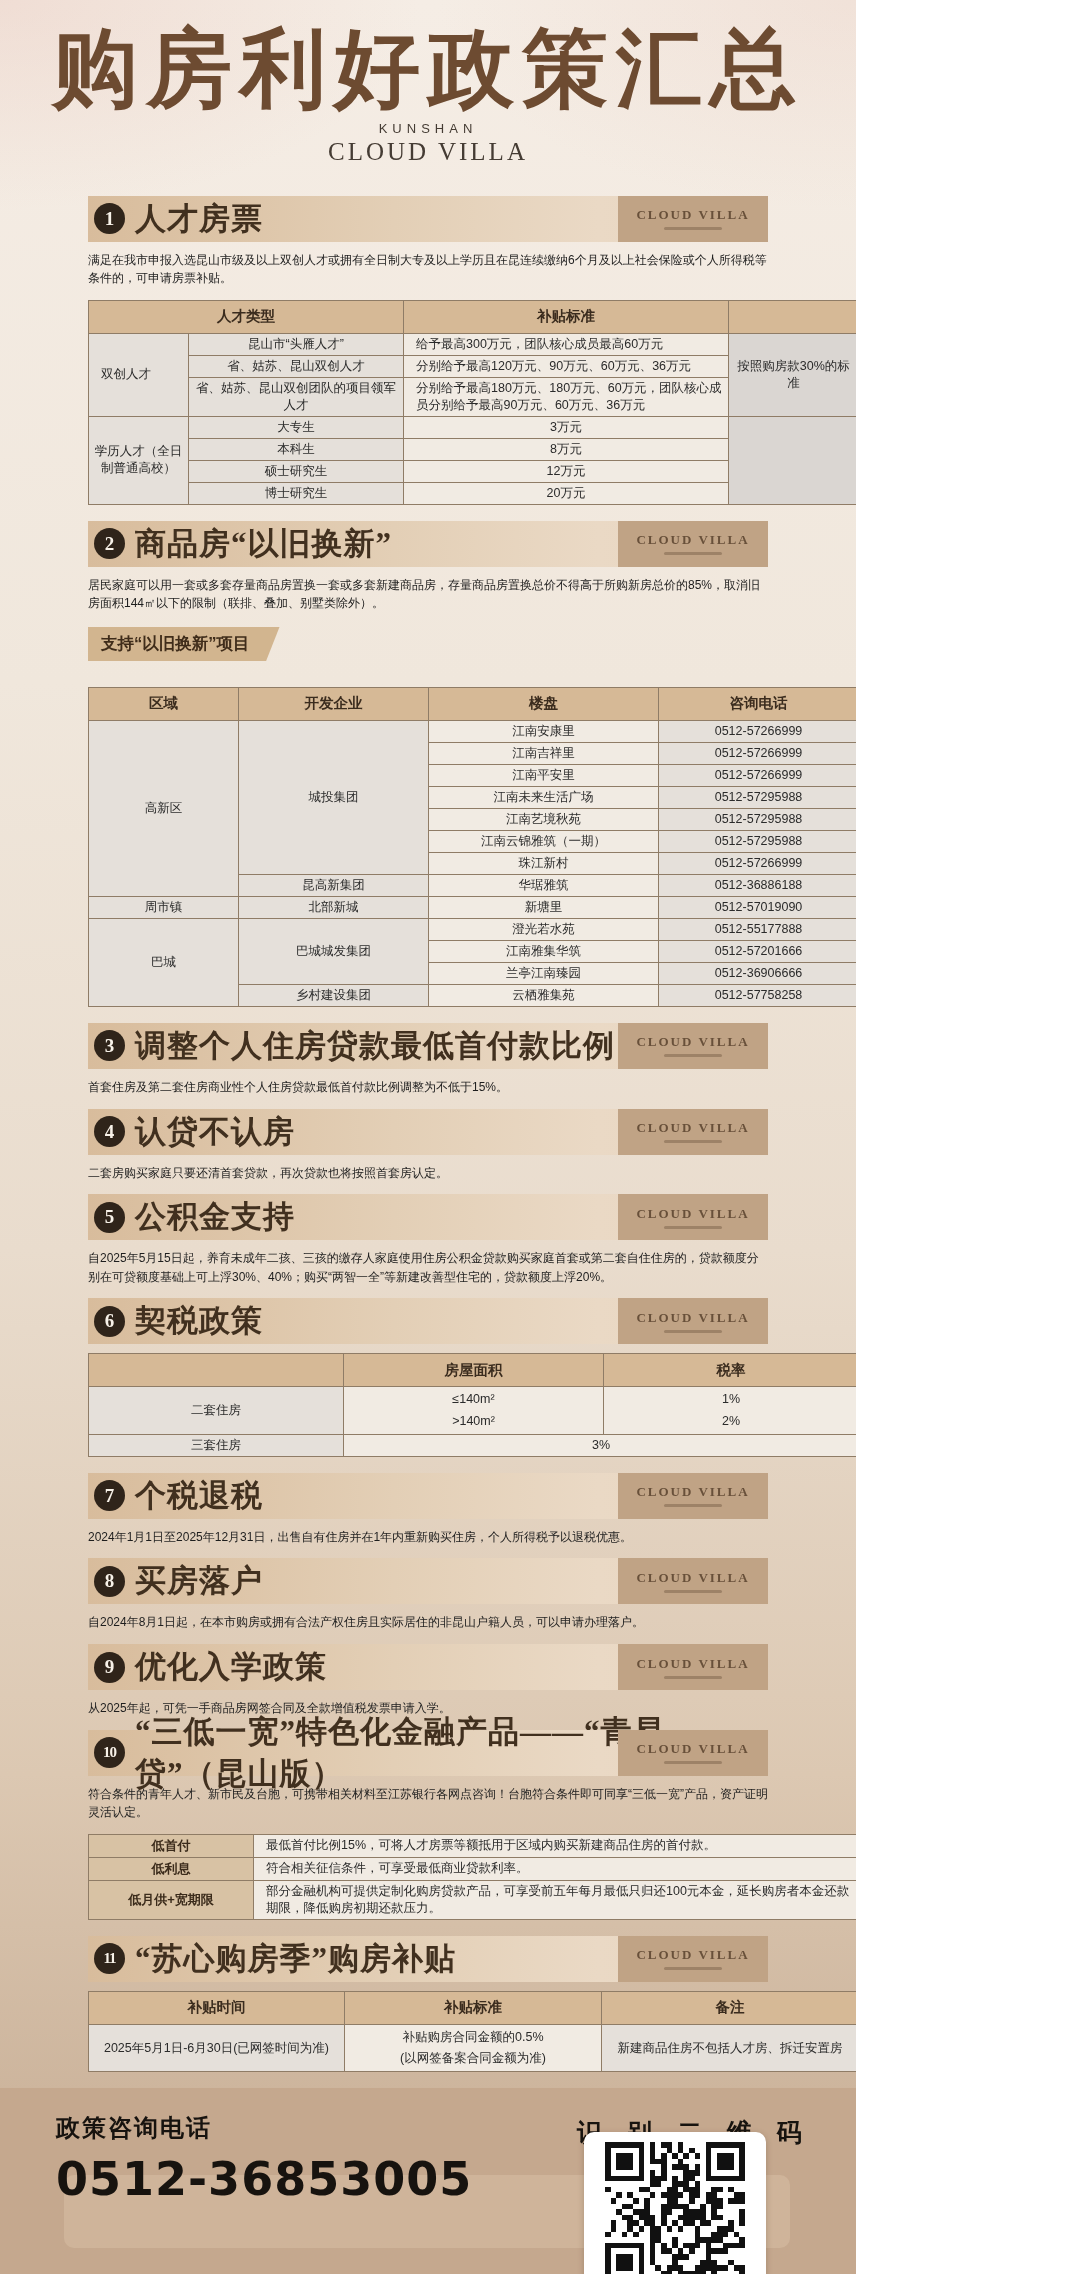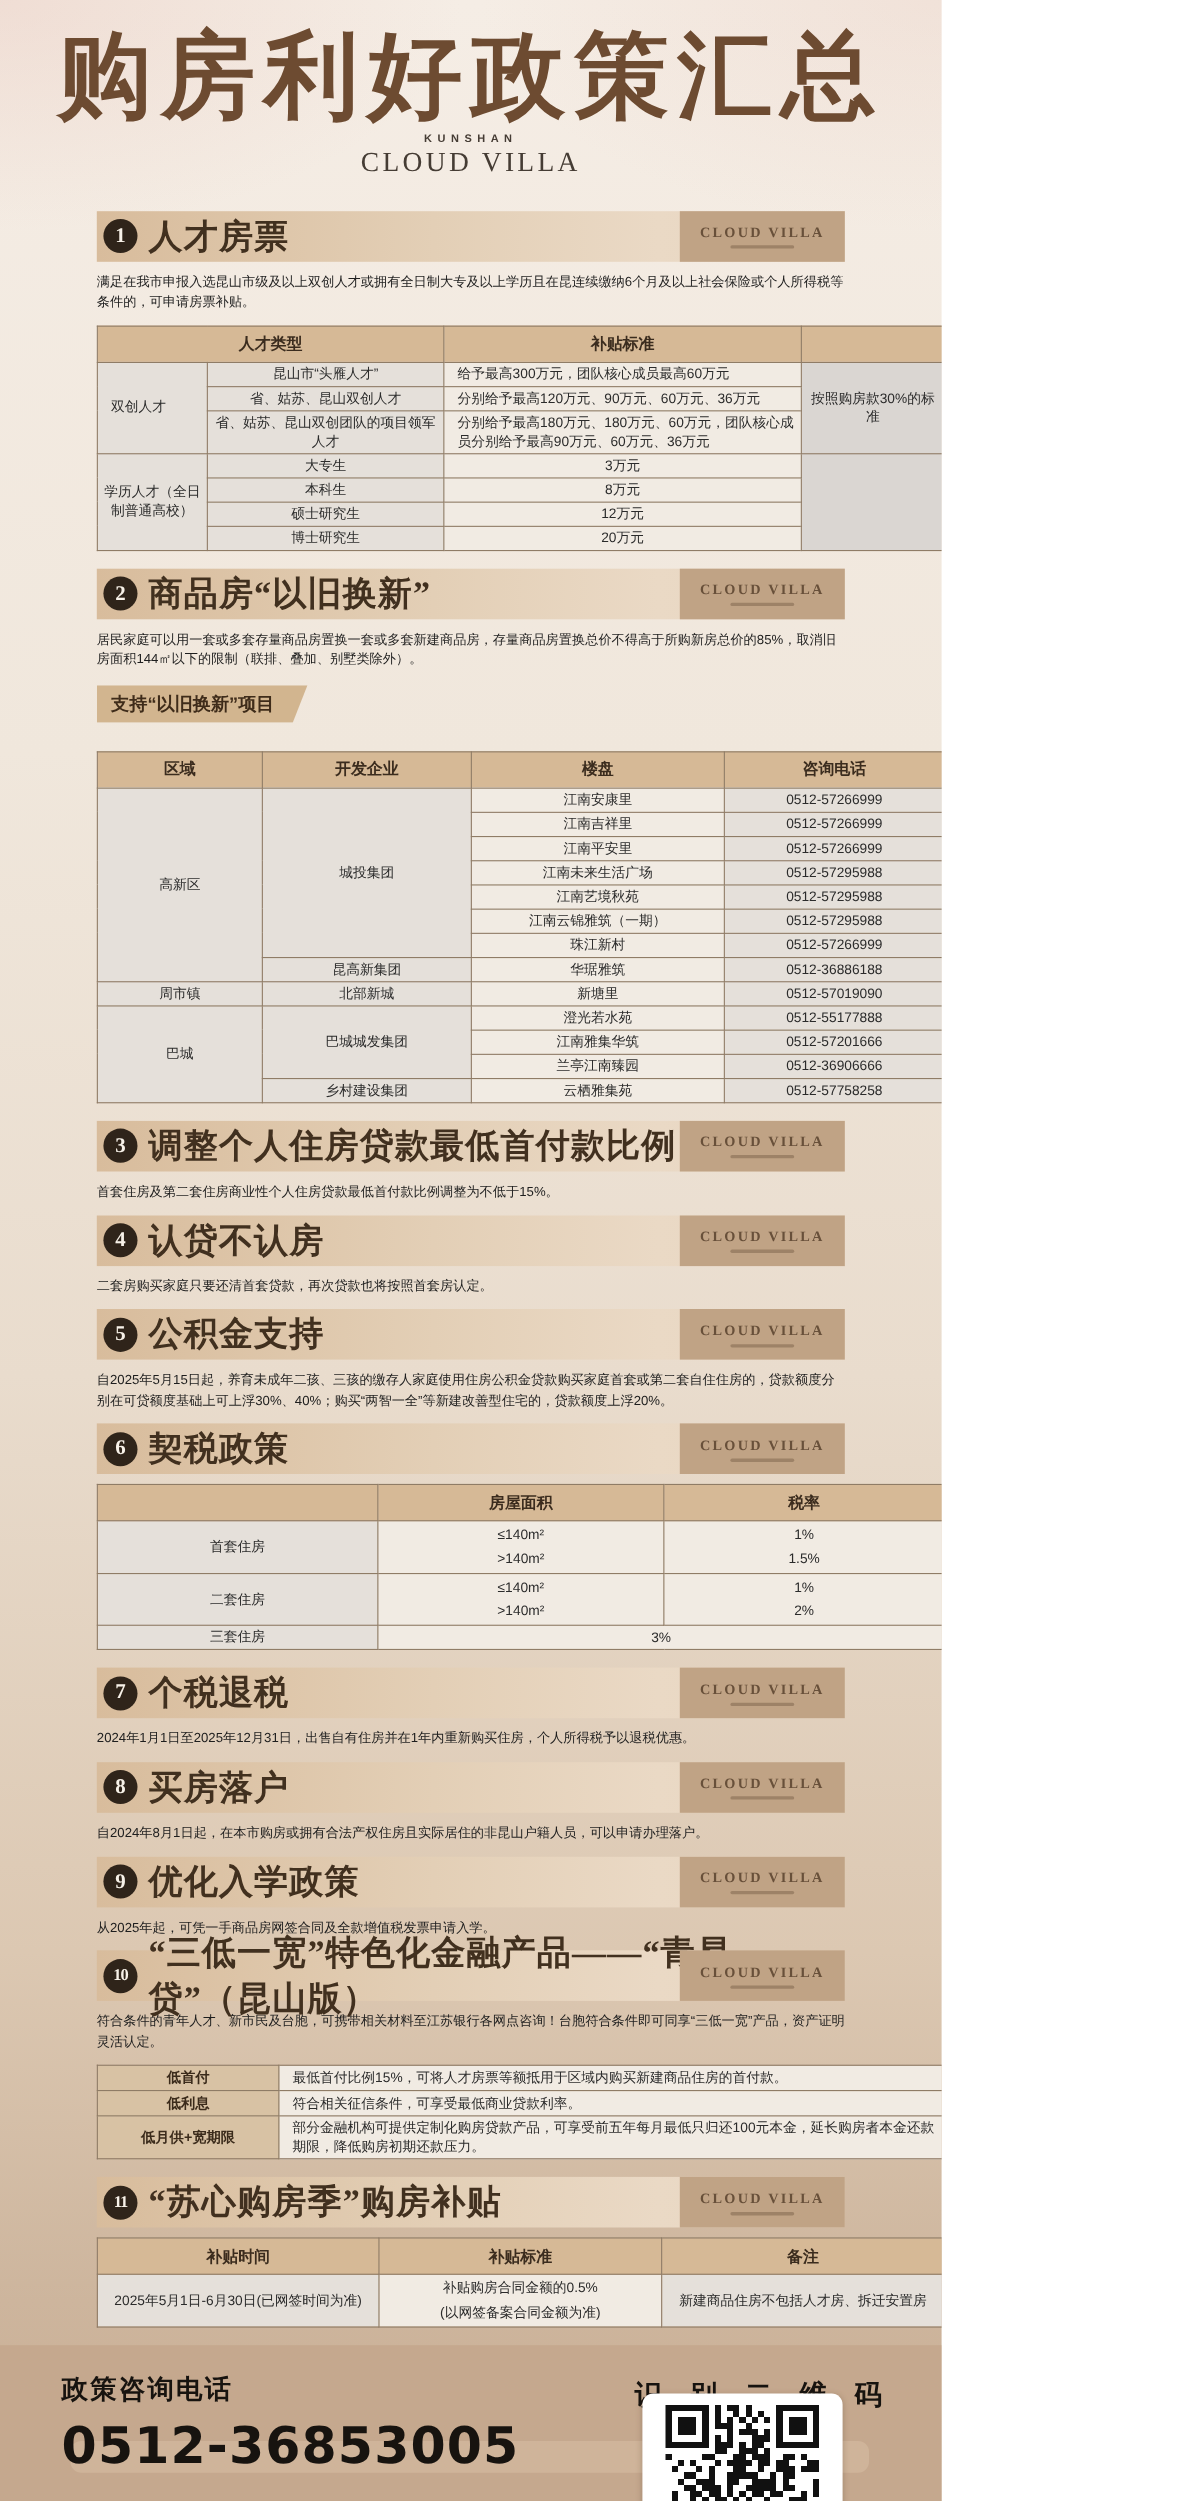--- a/index.html
+++ b/index.html
@@ -8,21 +8,21 @@
     background:
       radial-gradient(600px 300px at 0% 0%, rgba(231,196,185,.38), rgba(231,196,185,0) 70%),
       radial-gradient(600px 300px at 100% 0%, rgba(231,200,188,.30), rgba(231,200,188,0) 70%),
       linear-gradient(180deg,#f5ede5 0%,#f0e7dc 30%,#e9dccd 55%,#dcc8b2 78%,#cdb59d 92%,#c9ad93 100%);}
   .content{padding:0 88px;}
   
   .hero{text-align:center;padding-top:22px;}
   .hero h1{margin:0;font-family:"Liberation Serif","DejaVu Serif",serif;font-size:86px;line-height:1.1;
     letter-spacing:8px;color:#6d4b31;font-weight:700;}
   .brand{margin-top:4px;margin-bottom:30px;color:#453c34;}
-  .brand .top{font-size:10px;letter-spacing:5px;font-weight:700;}
+  .brand .top{font-size:13px;letter-spacing:5px;font-weight:400;}
   .brand .name{font-family:"Liberation Serif","DejaVu Serif",serif;font-size:25px;letter-spacing:3px;margin-top:2px;}
   
   .sec-bar{position:relative;height:46px;margin-bottom:9px;display:flex;align-items:center;
     background:linear-gradient(90deg,#d8bc9c 0%,#e3cfb6 45%,#ead9c5 75%,#e7d5c0 100%);}
   .sec-num{flex:0 0 auto;display:inline-flex;align-items:center;justify-content:center;width:31px;height:31px;
     margin:0 10px 0 6px;background:#2f241a;color:#f7f1e8;border-radius:50%;
     font-family:"Liberation Serif","DejaVu Serif",serif;font-size:19px;font-weight:700;}
   .sec-num.wide{font-size:15px;letter-spacing:-1px;}
   .sec-title{margin:0;font-family:"Liberation Serif","DejaVu Serif",serif;font-size:31px;font-weight:700;color:#41301f;letter-spacing:1px;}
   .badge{position:absolute;right:0;top:0;bottom:0;width:150px;background:#c0a385;display:flex;flex-direction:column;
@@ -264,31 +264,20 @@
       <colgroup>
           <col style="width:255px">
           <col style="width:260px">
           <col style="width:255px">
         </colgroup>
       <tbody>
           <tr>
         <th></th>
         <th>房屋面积</th>
         <th>税率</th>
-      </tr>
-      <tr>
-        <td class="gray">首套住房</td>
-        <td class="cell2">
-              <div>≤140m²</div>
-              <div>&gt;140m²</div>
-            </td>
-        <td class="cell2">
-              <div>1%</div>
-              <div>1.5%</div>
-            </td>
       </tr>
       <tr>
         <td class="gray">二套住房</td>
         <td class="cell2">
               <div>≤140m²</div>
               <div>&gt;140m²</div>
             </td>
         <td class="cell2">
               <div>1%</div>
               <div>2%</div>

